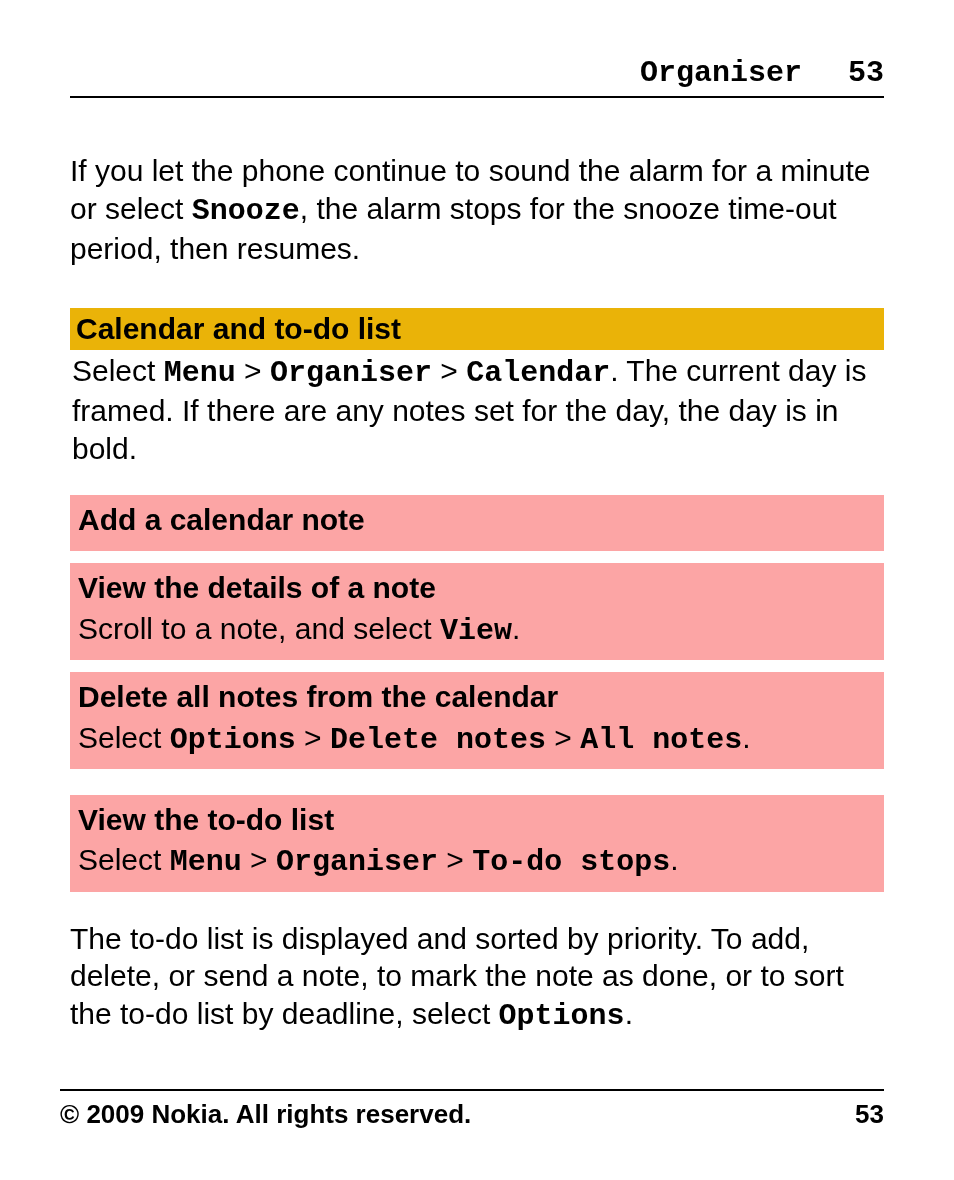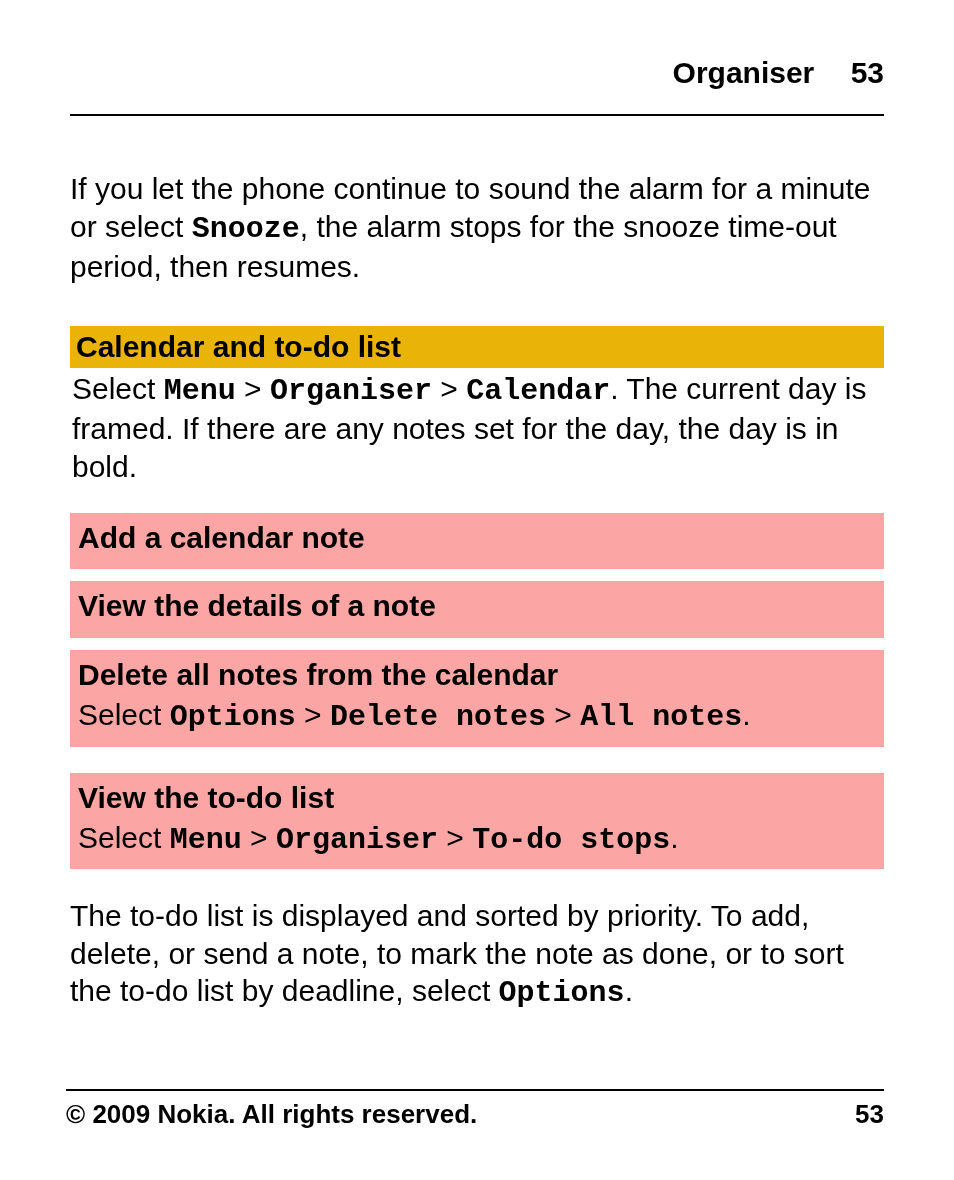--- a/index.html
+++ b/index.html
@@ -9,22 +9,23 @@
     font-family: Arial, Helvetica, sans-serif;
     font-size: 30px;
     color: #000;
     background: #fff;
     padding: 56px 70px 40px 70px;
     position: relative;
   }
   .header {
     border-bottom: 2px solid #000;
     text-align: right;
-    padding-bottom: 24px;
+    padding-bottom: 6px;
     margin-bottom: 54px;
+    font-family: Liberation Mono, monospace;
   }
   .header-title { font-weight: bold; display: inline; margin-right: 28px; }
   .header-page { font-weight: bold; display: inline; }
   .intro { margin-bottom: 40px; line-height: 1.25; }
   .bold { font-weight: bold; font-family: Liberation Mono, monospace; }
   .section-hdr {
     background: #eab308;
     font-weight: bold;
     padding: 4px 6px;
     margin-bottom: 2px;
@@ -33,21 +34,21 @@
   .sub-block {
     background: #fca5a5;
     padding: 6px 8px 10px 8px;
     margin-bottom: 12px;
     line-height: 1.28;
   }
   .sub-block .sub-title { font-weight: bold; margin-bottom: 2px; }
   .outro { margin-top: 28px; line-height: 1.25; }
   .footer {
     position: absolute;
-    left: 66px; right: 70px;
+    left: 60px; right: 70px;
     bottom: 50px;
     border-top: 2px solid #000;
     padding-top: 8px;
     font-weight: bold;
     font-size: 26px;
     display: flex;
     justify-content: space-between;
   }
 </style>
 </head>
@@ -66,20 +67,23 @@
 <p class="section-body">
   <span>Select </span><span class="bold">Menu</span><span> &gt; </span><span class="bold">Organiser</span><span> &gt; </span><span class="bold">Calendar</span><span>. The current day is framed. If there are any notes set for the day, the day is in bold.</span>
 </p>
 
 <div class="sub-block">
   <div class="sub-title">Add a calendar note</div>
 </div>
 
 <div class="sub-block">
   <div class="sub-title">View the details of a note</div>
+  <div>
+    <span>Scroll to a note, and select </span><span class="bold">View</span><span>.</span>
+  </div>
 </div>
 
 <div class="sub-block">
   <div class="sub-title">Delete all notes from the calendar</div>
   <div>
     <span>Select </span><span class="bold">Options</span><span> &gt; </span><span class="bold">Delete notes</span><span> &gt; </span><span class="bold">All notes</span><span>.</span>
   </div>
 </div>
 
 <div class="sub-block" style="margin-top:26px;">

